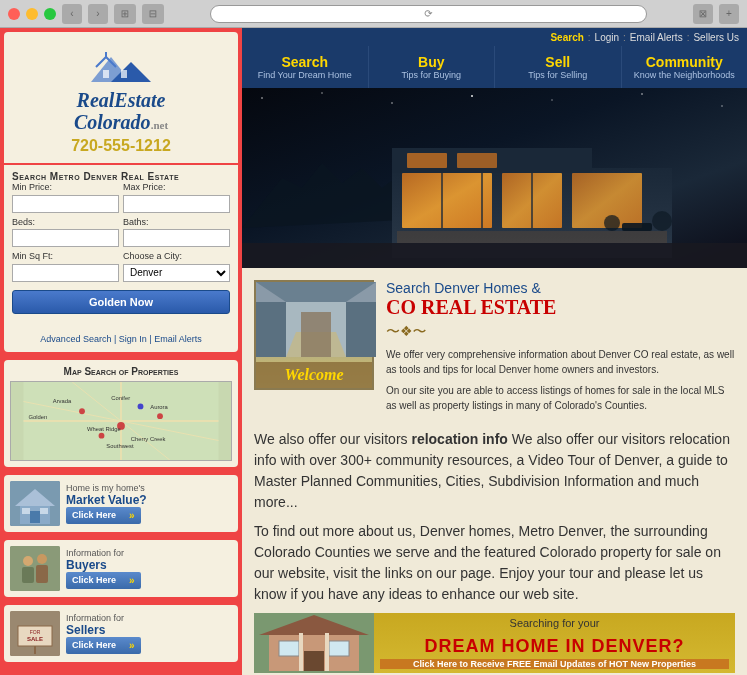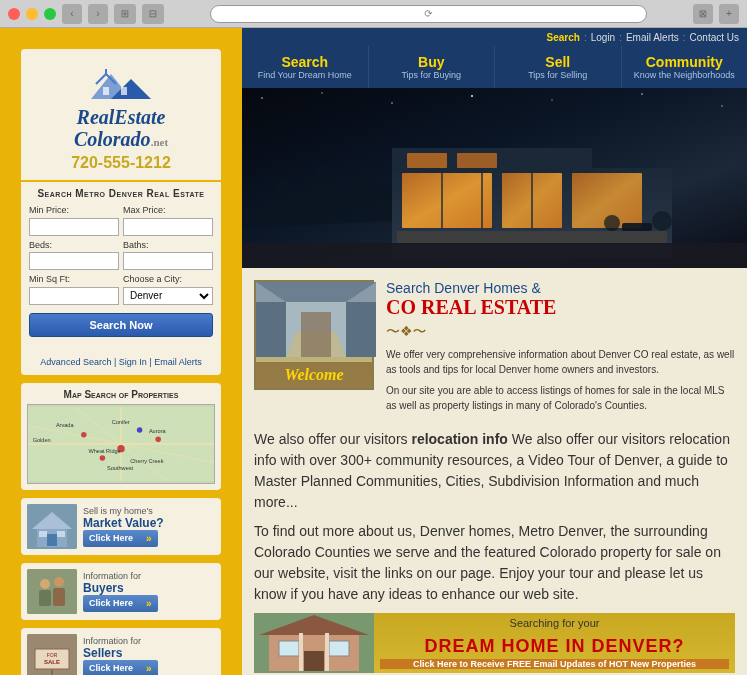--- a/index.html
+++ b/index.html
@@ -55,22 +55,22 @@
       display: flex;
       width: 747px;
       height: 647px;
       background: #3a5a8c;
     }
 
     
     .sidebar {
       width: 242px;
       min-width: 242px;
-      background: #eab308;
-      padding: 21px;
+      background: #ef4444;
+      padding: 4px;
       overflow: hidden;
     }
 
     
     .logo-area {
       background: #f5f0e0;
       text-align: center;
       padding: 10px 8px 8px;
       border-radius: 4px 4px 0 0;
     }
@@ -97,22 +97,20 @@
     .search-form-area {
       background: #f5f0e0;
       padding: 6px 8px 8px;
       margin-top: 2px;
       border-radius: 0 0 4px 4px;
     }
     .search-form-title {
       font-size: 10px;
       font-weight: bold;
       color: #333;
-      text-align: center;
-      margin-bottom: 6px;
       font-variant: small-caps;
       letter-spacing: 0.5px;
     }
     .form-row {
       display: flex;
       gap: 4px;
       margin-bottom: 4px;
     }
     .form-field {
       flex: 1;
@@ -499,21 +497,21 @@
           <label>Min Sq Ft:</label>
           <input type="text" style="">
         </div>
         <div class="form-field">
           <label>Choose a City:</label>
           <select>
             <option>Denver</option>
           </select>
         </div>
       </div>
-      <button class="search-now-btn">Search Now</button>
+      <button class="search-now-btn">Golden Now</button>
       <div class="form-links">
         <a>Advanced Search</a> |
         <a>Sign In</a> |
         <a>Email Alerts</a>
       </div>
     </div>
 
     <div class="map-search-area">
       <div class="map-search-title">Map Search of Properties</div>
       <div class="map-placeholder">
@@ -548,21 +546,21 @@
         <svg width="50" height="45" viewBox="0 0 50 45">
           <rect width="50" height="45" fill="#7a9ab0"></rect>
           <polygon points="5,25 25,8 45,25" fill="#aac0d8"></polygon>
           <rect x="10" y="25" width="30" height="18" fill="#8aaac8"></rect>
           <rect x="20" y="30" width="10" height="12" fill="#4a7aaa"></rect>
           <rect x="12" y="27" width="8" height="6" fill="#c8d8e8"></rect>
           <rect x="30" y="27" width="8" height="6" fill="#c8d8e8"></rect>
         </svg>
       </div>
       <div class="info-box-content">
-        <div class="small-label">Sell is my home's</div>
+        <div class="small-label">Home is my home's</div>
         <div class="main-label">Market Value?</div>
         <div class="click-here-btn">
           <span>Click Here</span>
           <span class="arrow">»</span>
         </div>
       </div>
     </div>
 
     <div class="info-box">
       <div class="info-box-img house-img-2">
@@ -610,21 +608,21 @@
 
   <div class="content-area">
 
     <div class="top-nav-bar">
       <span class="top-nav-item active">Search</span>
       <span class="top-nav-sep">:</span>
       <span class="top-nav-item">Login</span>
       <span class="top-nav-sep">:</span>
       <span class="top-nav-item">Email Alerts</span>
       <span class="top-nav-sep">:</span>
-      <span class="top-nav-item">Contact Us</span>
+      <span class="top-nav-item">Sellers Us</span>
     </div>
 
     <div class="main-nav">
       <div class="nav-item">
         <span class="nav-main">Search</span>
         <span class="nav-sub">Find Your Dream Home</span>
       </div>
       <div class="nav-item">
         <span class="nav-main">Buy</span>
         <span class="nav-sub">Tips for Buying</span>

